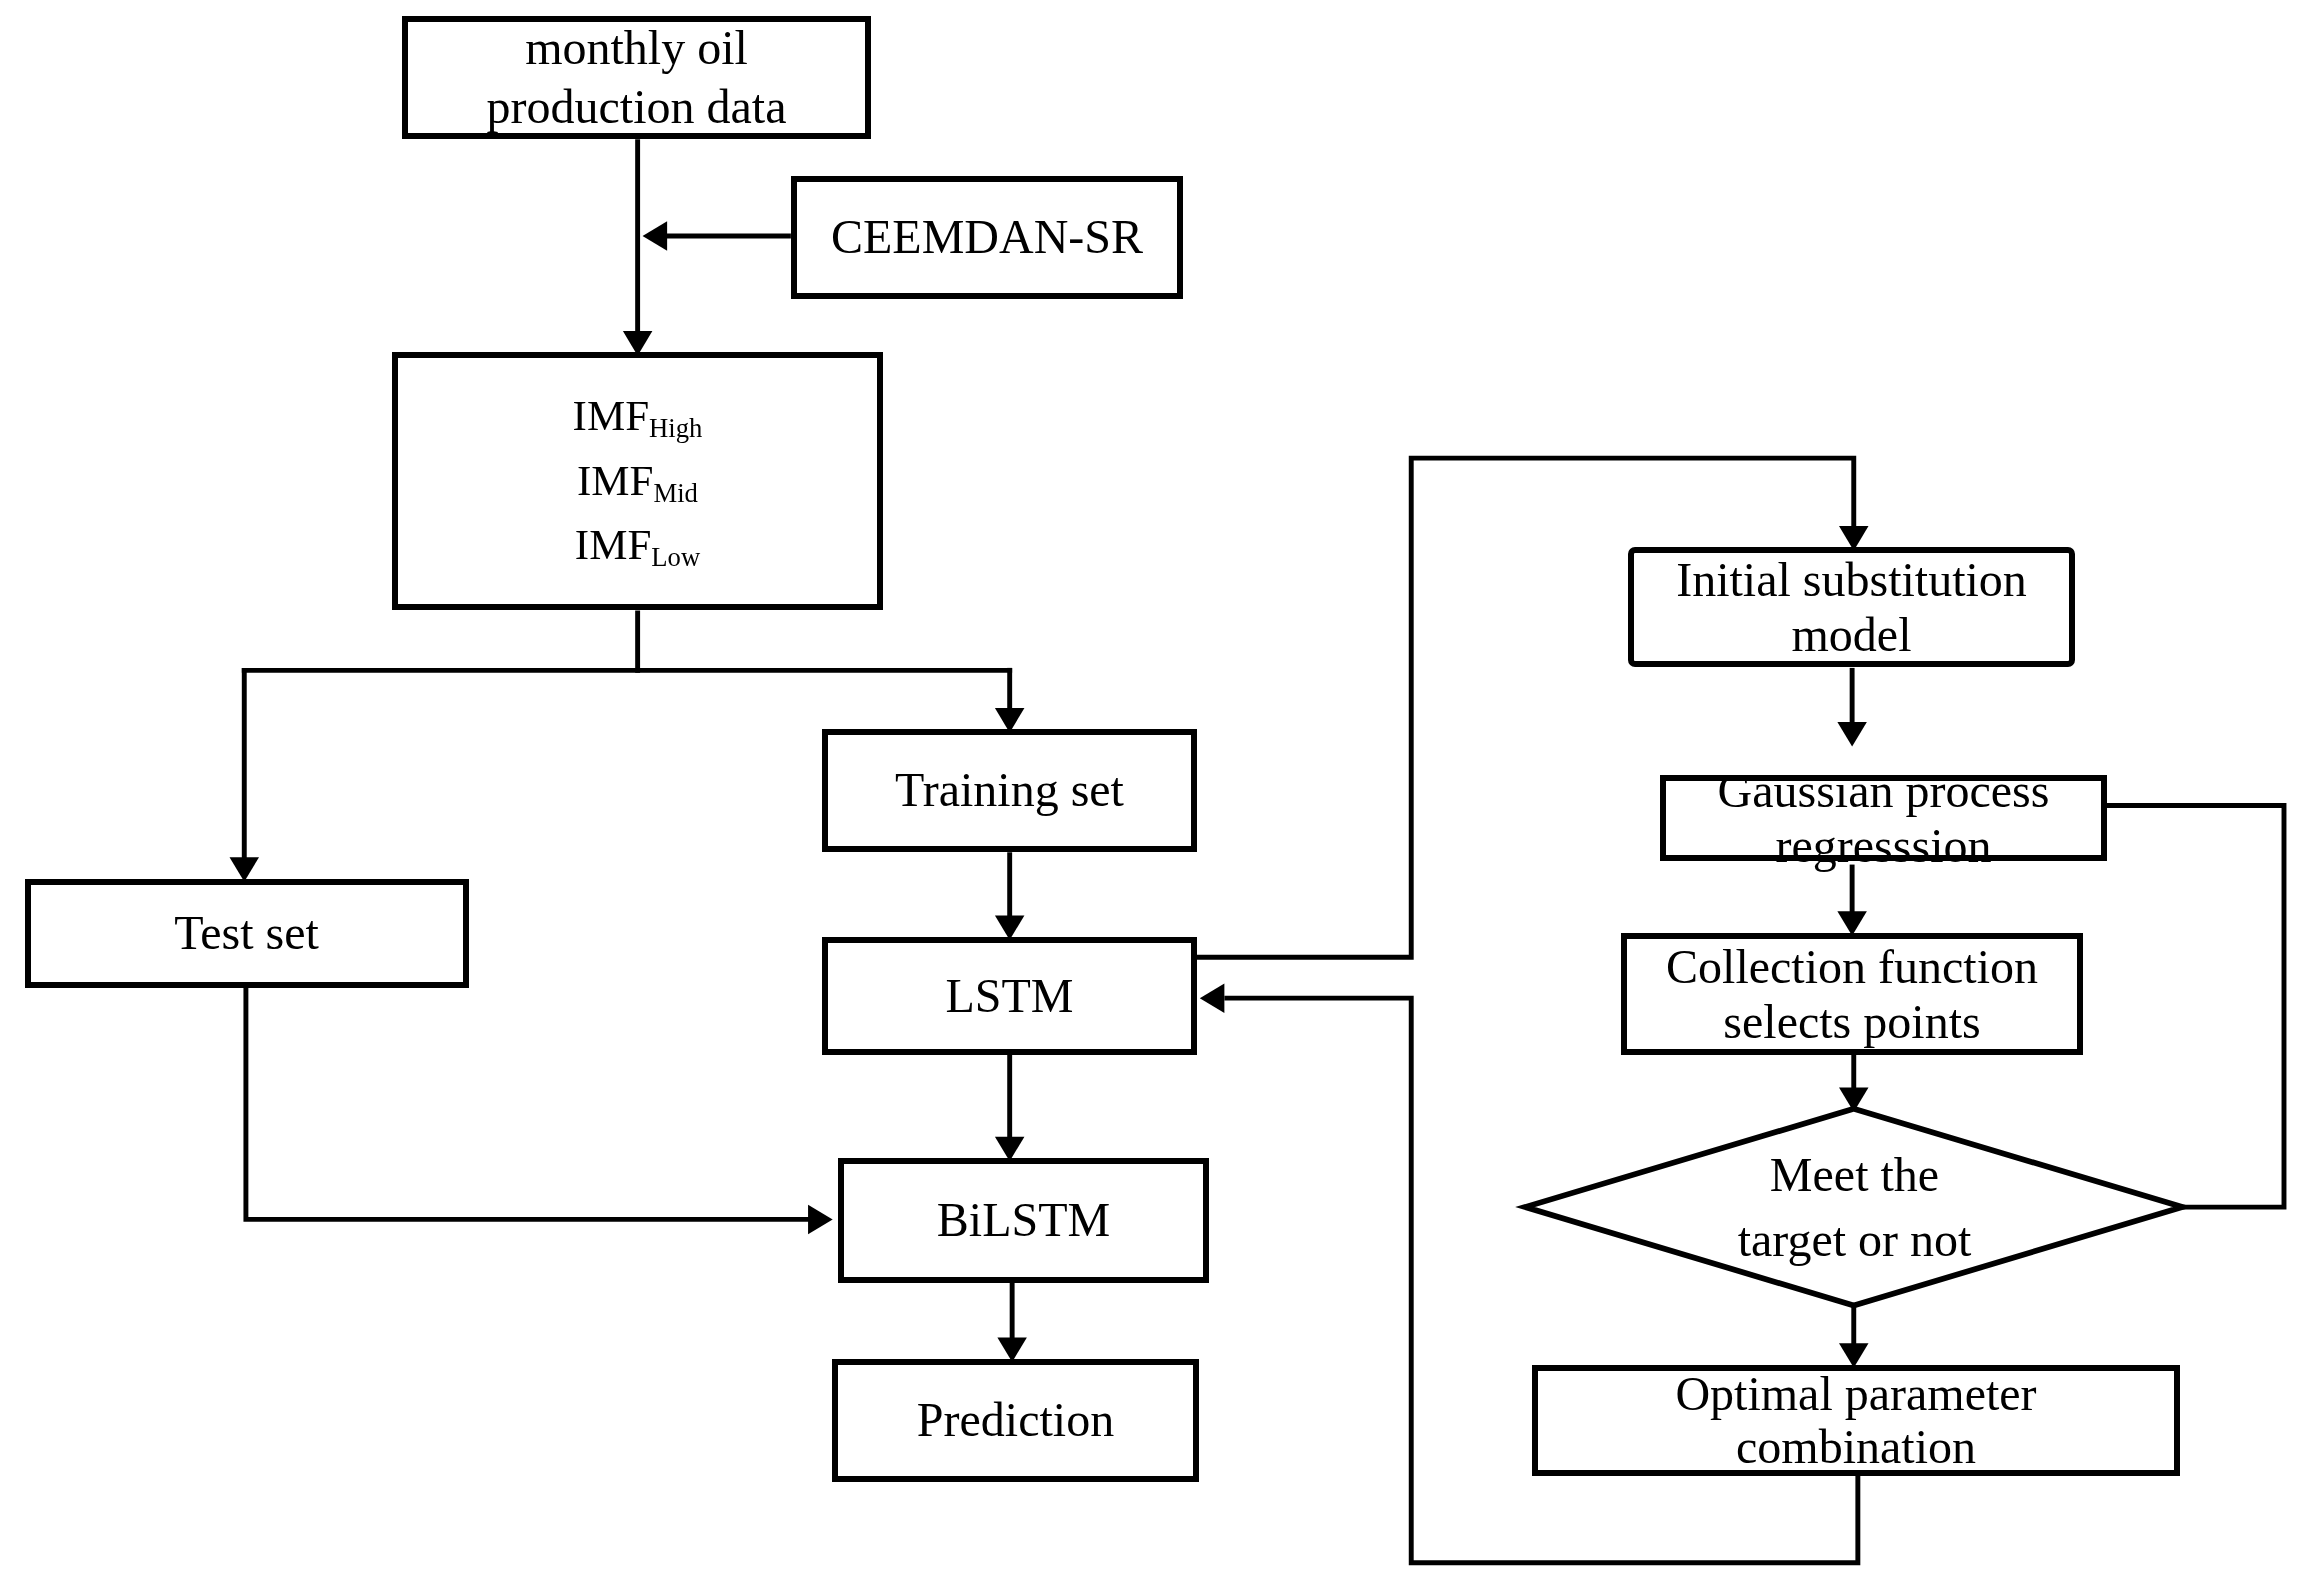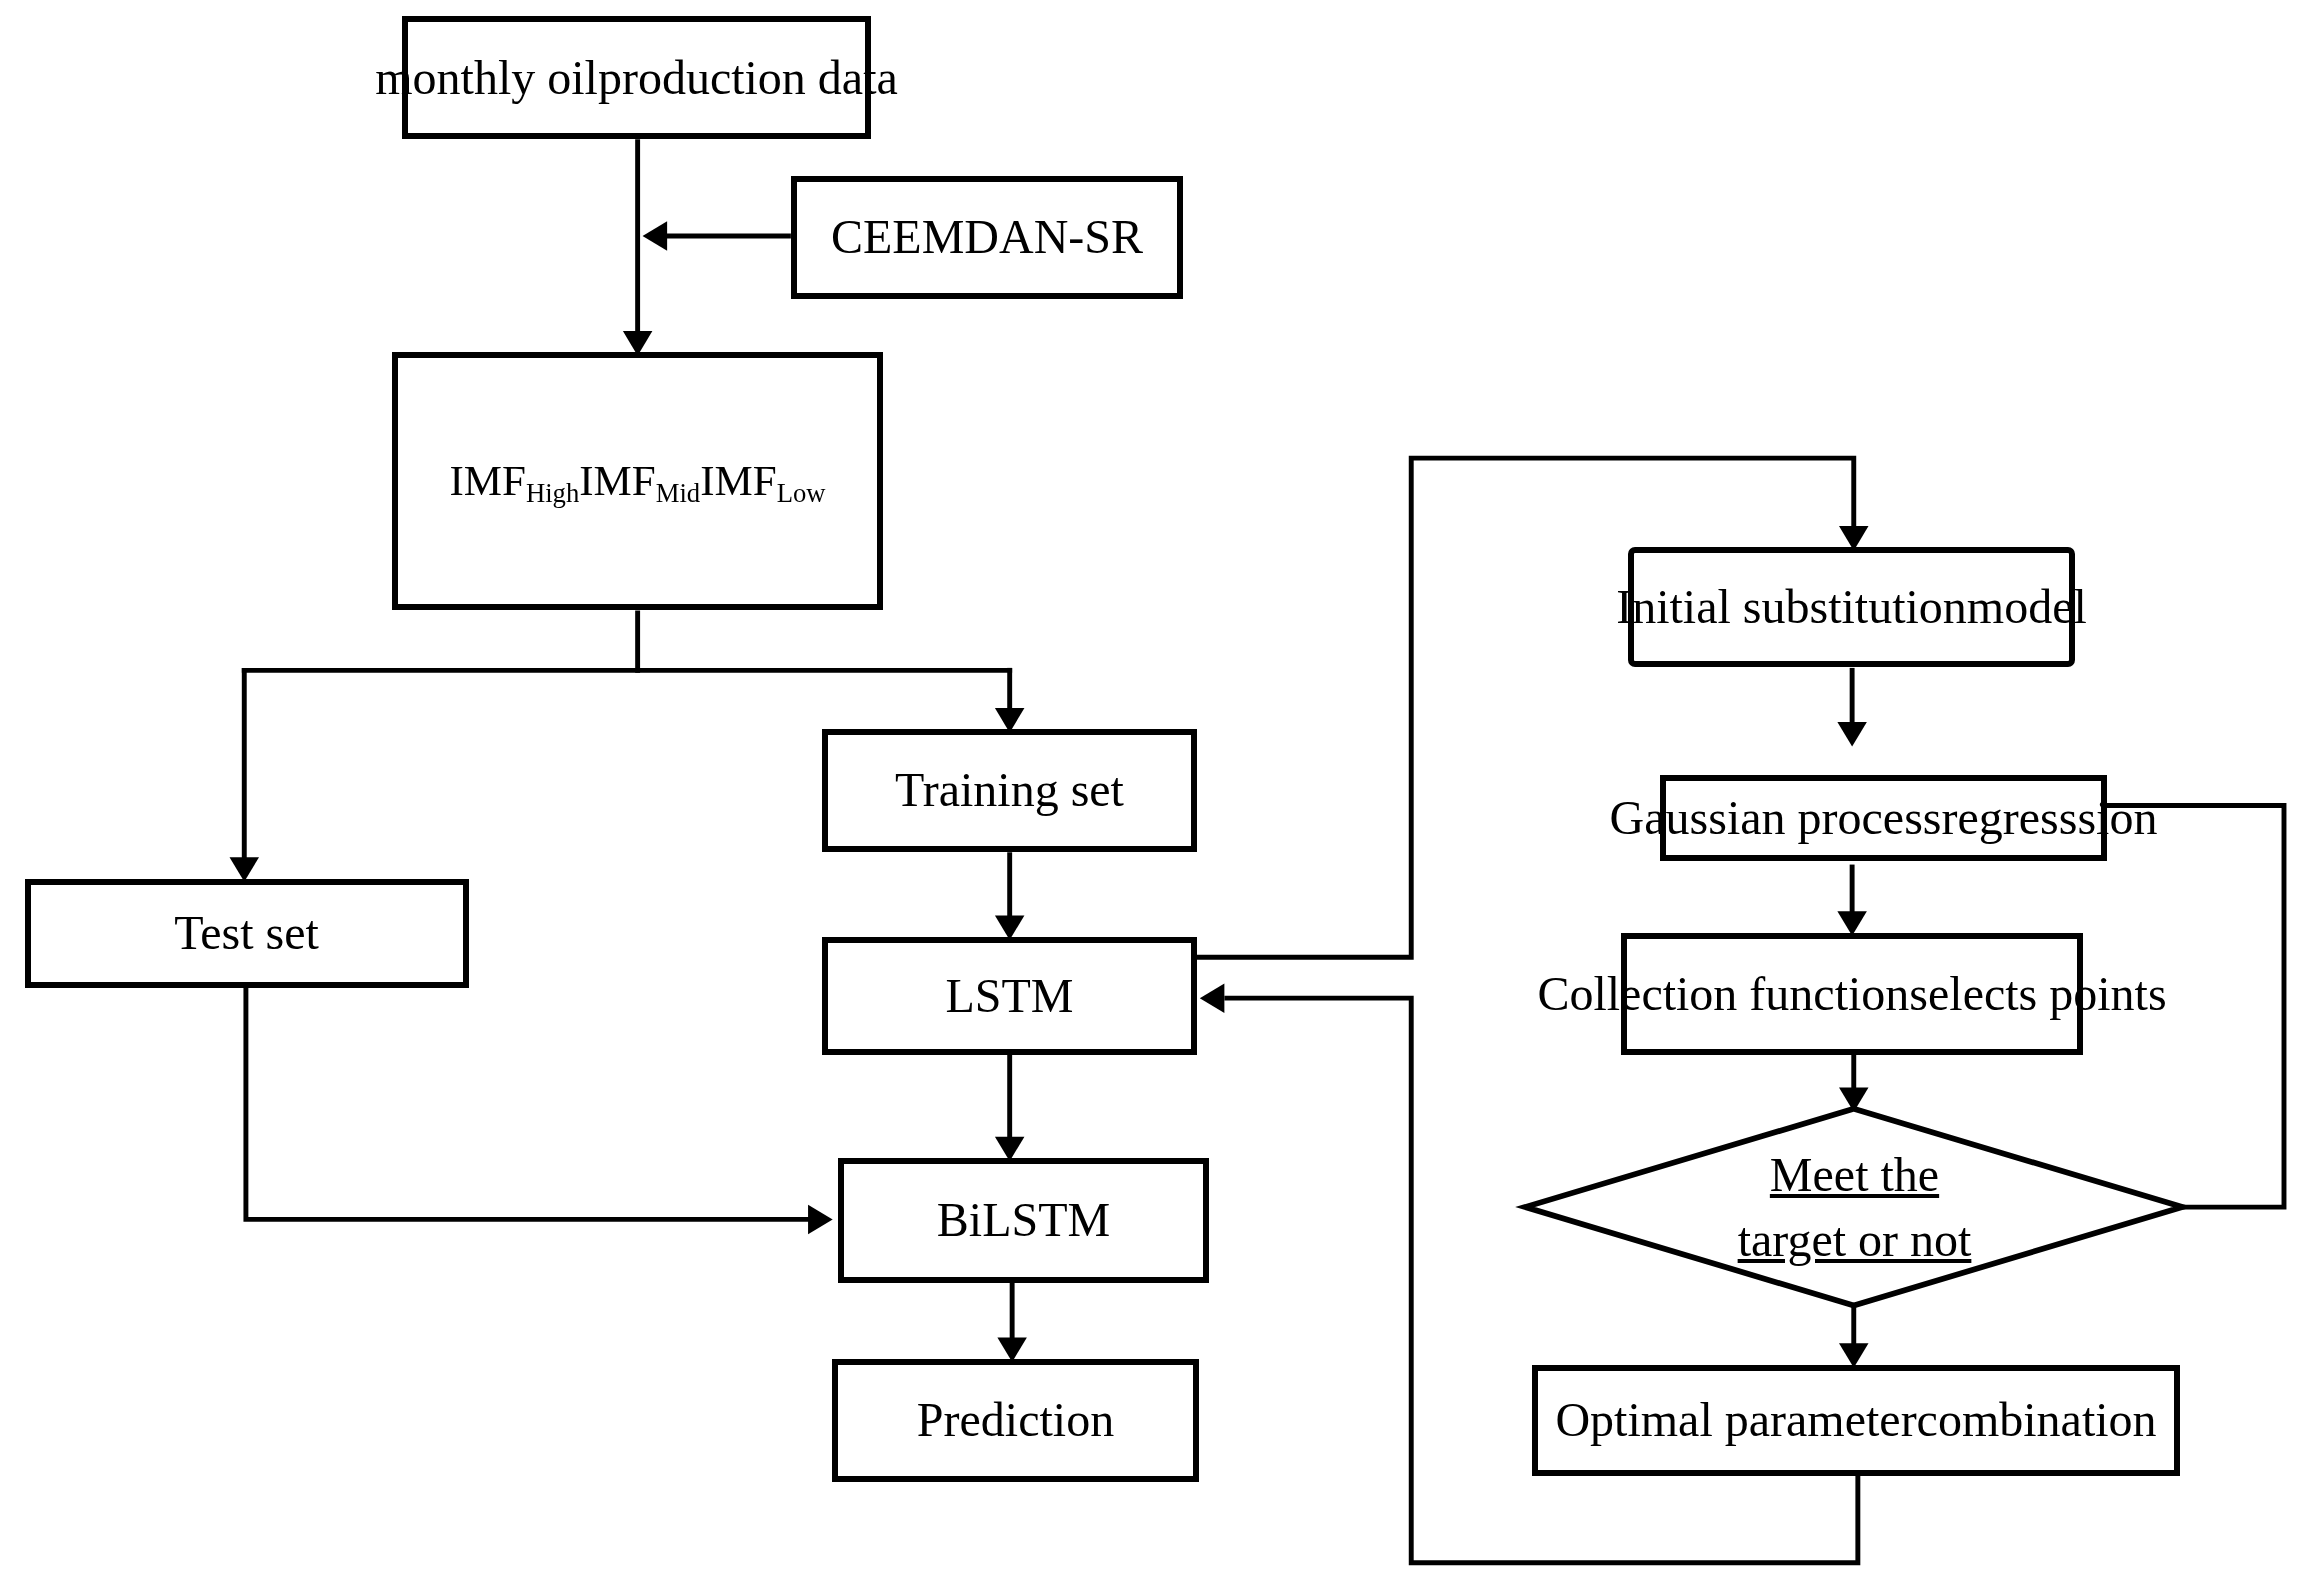--- a/index.html
+++ b/index.html
@@ -21,21 +21,21 @@
     left: 0;
     top: 0;
     z-index: 1;
   }
   .node {
     position: absolute;
     box-sizing: border-box;
     border: 6.6px solid #000000;
     background: #ffffff;
     display: flex;
-    flex-direction: row;
+    flex-direction: column;
     align-items: center;
     justify-content: center;
     text-align: center;
     font-size: 48px;
     line-height: 1.22;
     z-index: 2;
     white-space: nowrap;
   }
   .node .line { display: block; }
   .imf-row { display: block; font-size: 43px; line-height: 1.5; }
@@ -193,21 +193,21 @@
   <div class="node" style="left:1628px; top:775px; width:447px; height:86px; line-height:1.15;margin-left:32px;">
     <span class="line">Gaussian process</span>
     <span class="line">regresssion</span>
   </div>
 
   <div class="node" style="left:1621px; top:933px; width:462px; height:122px; line-height:1.15;">
     <span class="line">Collection function</span>
     <span class="line">selects points</span>
   </div>
 
-  <div class="diamond-label" style="left:1674px; top:1142px; width:361px; height:131px;text-decoration:underline;">
+  <div class="diamond-label" style="left:1674px; top:1142px; width:361px; height:131px;">
     <span class="line">Meet the</span>
     <span class="line">target or not</span>
   </div>
 
   <div class="node" style="left:1532px; top:1365px; width:648px; height:111px; line-height:1.1;">
     <span class="line">Optimal parameter</span>
     <span class="line">combination</span>
   </div>
 
 </div>

